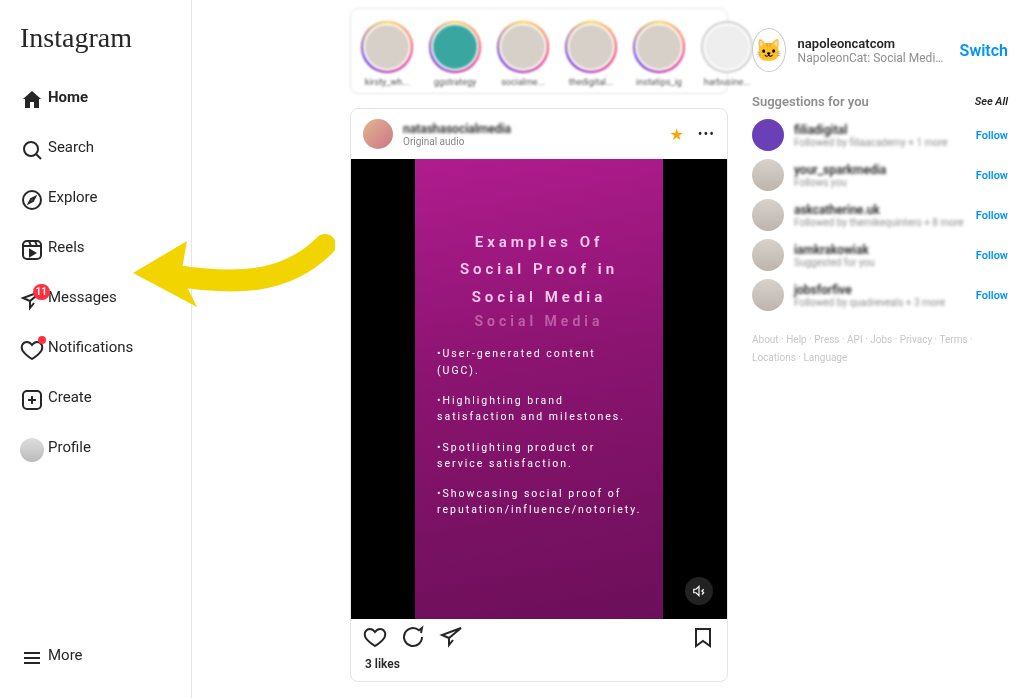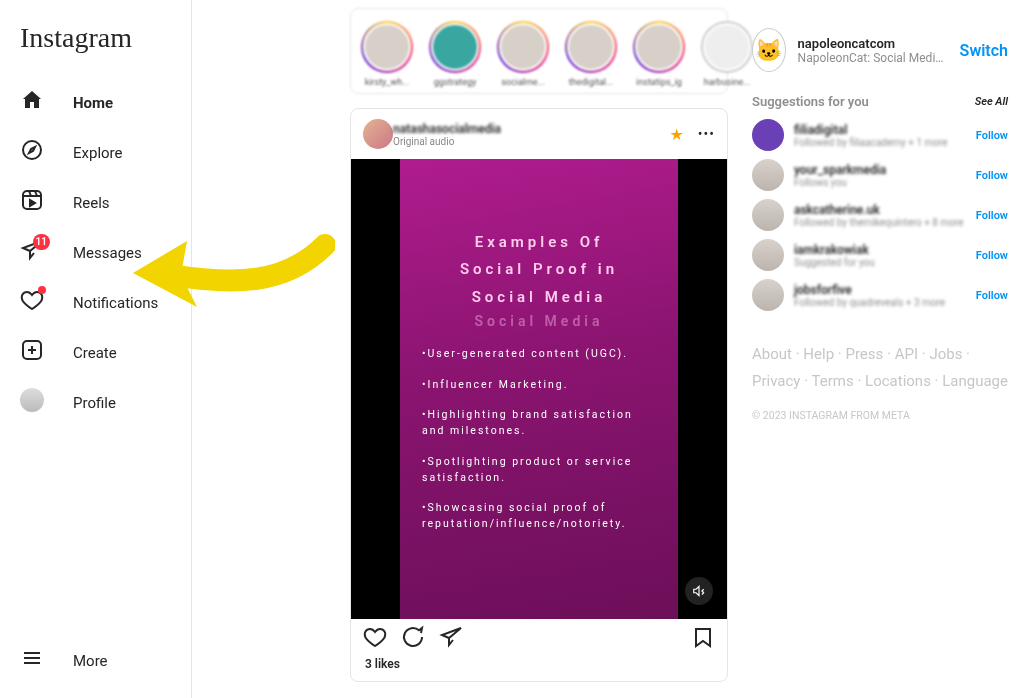--- a/index.html
+++ b/index.html
@@ -2,21 +2,21 @@
 <html><head>
 <meta charset="utf-8">
 <style>
   * { box-sizing: border-box; margin: 0; padding: 0; font-family: -apple-system, BlinkMacSystemFont, "Segoe UI", Roboto, Helvetica, Arial, sans-serif; }
   body { width: 1024px; height: 698px; overflow: hidden; background: #fff; color: #262626; position: relative; }
 
   
   .sidebar { position: absolute; left: 0; top: 0; width: 192px; height: 698px; border-right: 1px solid #e5e5e5; padding: 18px 10px 16px 12px; display: flex; flex-direction: column; }
   .logo { font-family: "Brush Script MT", cursive; font-size: 28px; padding: 4px 8px 22px; font-weight: 500; }
   .nav { display: flex; flex-direction: column; gap: 2px; }
-  .nav-item { display: flex; align-items: flex-end; gap: 29px; padding: 12px 8px; border-radius: 8px; cursor: pointer; font-size: 15px; position: relative; }
+  .nav-item { display: flex; align-items: flex-start; gap: 4px; padding: 12px 8px; border-radius: 8px; cursor: pointer; font-size: 15px; position: relative; }
   .nav-item.active { font-weight: 700; }
   .nav-icon { width: 24px; height: 24px; display: flex; align-items: center; justify-content: center; position: relative; }
   .nav-icon svg { width: 24px; height: 24px; }
   .badge { position: absolute; top: -4px; right: -6px; background: #ff3040; color: #fff; border-radius: 10px; font-size: 10px; min-width: 16px; height: 16px; line-height: 16px; text-align: center; padding: 0 3px; font-weight: 600; }
   .dot { position: absolute; top: -2px; right: -2px; width: 8px; height: 8px; background: #ff3040; border-radius: 50%; }
   .avatar-small { width: 24px; height: 24px; border-radius: 50%; background: linear-gradient(#ddd,#bbb); display: inline-block; }
   .sidebar .more { margin-top: auto; }
 
   
   .arrow-anno { position: absolute; left: 125px; top: 215px; width: 210px; height: 120px; pointer-events: none; }
@@ -24,30 +24,30 @@
   
   .feed { position: absolute; left: 350px; top: 8px; width: 378px; }
   .stories { border: 1px solid #e5e5e5; border-radius: 8px; background: #fff; padding: 12px 8px 6px; display: flex; gap: 12px; justify-content: space-around; filter: blur(1.2px); }
   .story { display: flex; flex-direction: column; align-items: center; gap: 4px; width: 56px; }
   .story-ring { width: 52px; height: 52px; border-radius: 50%; padding: 2px; background: conic-gradient(#f9ce34,#ee2a7b,#6228d7,#f9ce34); }
   .story-ring.gray { background: #ccc; }
   .story-av { width: 100%; height: 100%; border-radius: 50%; background: #d7d0c8; border: 2px solid #fff; }
   .story-name { font-size: 9px; color: #555; white-space: nowrap; overflow: hidden; text-overflow: ellipsis; width: 56px; text-align: center; }
 
   .post { margin-top: 14px; border: 1px solid #e5e5e5; border-radius: 8px; background: #fff; }
-  .post-head { display: flex; align-items: center; padding: 10px 12px; }
+  .post-head { display: flex; align-items: center; padding: 10px 12px; gap: 10px; }
   .post-av { width: 30px; height: 30px; border-radius: 50%; background: linear-gradient(135deg,#e2b48f,#c78); }
   .post-user { font-size: 12px; font-weight: 600; filter: blur(1.5px); }
   .post-sub { font-size: 10px; color: #888; }
   .post-head-right { margin-left: auto; display: flex; align-items: center; gap: 14px; }
   .star { color: #f7a600; font-size: 16px; }
   .dots { font-size: 14px; letter-spacing: 1px; cursor: pointer; }
 
   .post-media { background: #000; height: 460px; display: flex; align-items: center; justify-content: center; position: relative; }
-  .reel { width: 278px; height: 100%; background: linear-gradient(170deg, #b01c8e 0%, #8a1470 45%, #6c0f59 100%); color: #fff; font-family: "Courier New", monospace; padding: 72px 22px 32px; letter-spacing: 3px; font-size: 12px; line-height: 1.55; }
+  .reel { width: 248px; height: 100%; background: linear-gradient(170deg, #b01c8e 0%, #8a1470 45%, #6c0f59 100%); color: #fff; font-family: "Courier New", monospace; padding: 72px 22px 32px; letter-spacing: 3px; font-size: 12px; line-height: 1.55; }
   .reel-title { font-size: 15px; text-align: center; font-weight: 600; letter-spacing: 4px; margin-bottom: 4px; color: #fce; }
   .reel-title.shadow { opacity: .4; font-size: 14px; margin-top: -2px; margin-bottom: 12px; }
   .reel-item { margin-top: 14px; font-size: 10.5px; letter-spacing: 2px; }
   .mute { position: absolute; right: 14px; bottom: 14px; width: 28px; height: 28px; border-radius: 50%; background: rgba(40,40,40,.85); display: flex; align-items: center; justify-content: center; }
   .mute svg { width: 14px; height: 14px; fill: #fff; }
 
   .post-actions { display: flex; align-items: center; padding: 6px 12px 2px; }
   .post-actions .grp { display: flex; gap: 14px; }
   .post-actions svg { width: 24px; height: 24px; cursor: pointer; }
   .post-actions .save { margin-left: auto; }
@@ -64,40 +64,49 @@
   .sugg-hd { display: flex; align-items: center; margin: 22px 0 10px; }
   .sugg-hd .t { color: #8e8e8e; font-weight: 600; font-size: 13px; }
   .sugg-hd .all { margin-left: auto; font-size: 11px; font-weight: 600; cursor: pointer; font-style: italic; }
 
   .sugg { display: flex; align-items: center; gap: 10px; margin: 8px 0; }
   .sugg-av { width: 32px; height: 32px; border-radius: 50%; background: linear-gradient(#d9d2cc,#bcb4ad); }
   .sugg-name { font-size: 12px; font-weight: 600; filter: blur(1.6px); }
   .sugg-sub { font-size: 10px; color: #8e8e8e; filter: blur(1.6px); }
   .follow { margin-left: auto; color: #0095f6; font-size: 11px; font-weight: 600; cursor: pointer; }
 
-  .footer-links { margin-top: 30px; color: #c7c7c7; font-size: 15px; line-height: 1.8; }
+  .footer-links { margin-top: 20px; color: #c7c7c7; font-size: 10px; line-height: 1.8; }
   .footer-links span { cursor: pointer; }
   .copyright { margin-top: 14px; color: #c7c7c7; font-size: 10.5px; }
 </style>
 </head>
 <body>
 
 <div class="sidebar">
   <div class="logo">Instagram</div>
   <div class="nav">
 
     <div class="nav-item active">
       <span class="nav-icon">
         <svg viewBox="0 0 24 24" fill="currentColor">
             <path d="M12 3l9 8h-2v9h-5v-6H10v6H5v-9H3l9-8z"></path>
           </svg>
       </span>
       <span>Home</span>
     </div>
 
+    <div class="nav-item">
+      <span class="nav-icon">
+        <svg viewBox="0 0 24 24" fill="none" stroke="currentColor" stroke-width="2">
+            <circle cx="11" cy="11" r="7"></circle>
+            <line x1="21" y1="21" x2="16" y2="16"></line>
+          </svg>
+      </span>
+      <span>Search</span>
+    </div>
 
     <div class="nav-item">
       <span class="nav-icon">
         <svg viewBox="0 0 24 24" fill="none" stroke="currentColor" stroke-width="2">
             <circle cx="12" cy="12" r="9"></circle>
             <polygon points="15,9 13,13 9,15 11,11"></polygon>
           </svg>
       </span>
       <span>Explore</span>
     </div>
@@ -232,21 +241,20 @@
       </div>
     </div>
 
     <div class="post-media">
       <div class="reel">
         <div class="reel-title">Examples Of</div>
         <div class="reel-title">Social Proof in</div>
         <div class="reel-title">Social Media</div>
         <div class="reel-title shadow">Social Media</div>
         <div class="reel-item">•User-generated content (UGC).</div>
-        <div class="reel-item">•Influencer Marketing.</div>
         <div class="reel-item">•Highlighting brand satisfaction and milestones.</div>
         <div class="reel-item">•Spotlighting product or service satisfaction.</div>
         <div class="reel-item">•Showcasing social proof of reputation/influence/notoriety.</div>
       </div>
       <div class="mute">
         <svg viewBox="0 0 24 24">
             <path d="M3 9v6h4l5 5V4L7 9H3zm14 3l3 3m0-6l-3 3 3 3-3 3" stroke="#fff" stroke-width="2" fill="none"></path>
           </svg>
       </div>
     </div>
@@ -331,14 +339,13 @@
     <span>About</span> ·
     <span>Help</span> ·
     <span>Press</span> ·
     <span>API</span> ·
     <span>Jobs</span> ·
     <span>Privacy</span> ·
     <span>Terms</span> ·
     <span>Locations</span> ·
     <span>Language</span>
   </div>
-  <div class="copyright">© 2023 INSTAGRAM FROM META</div>
 </div>
 
 </body></html>

